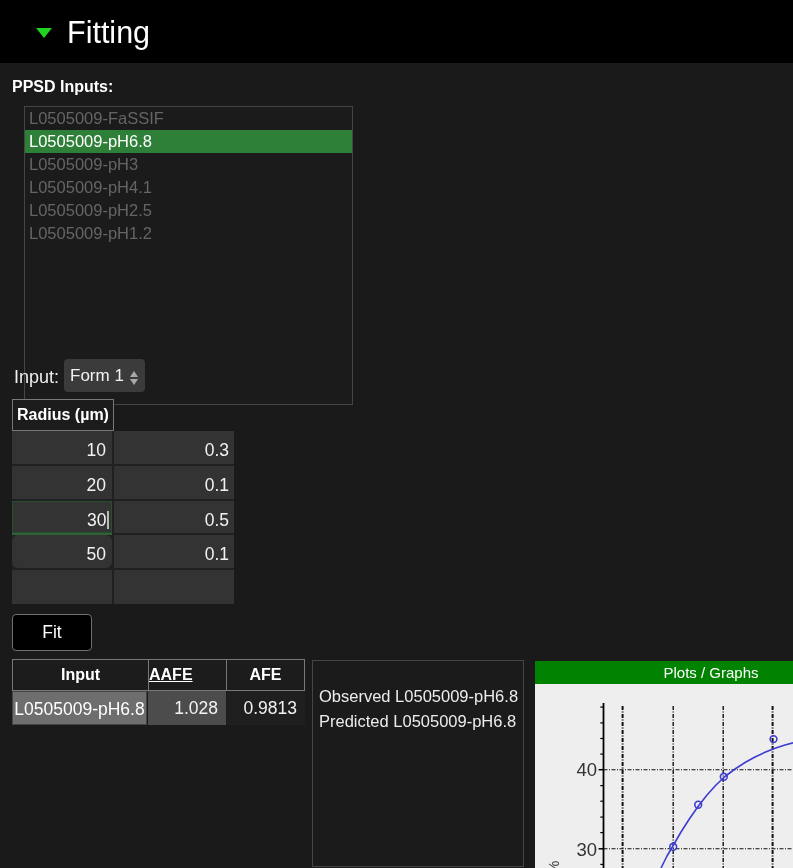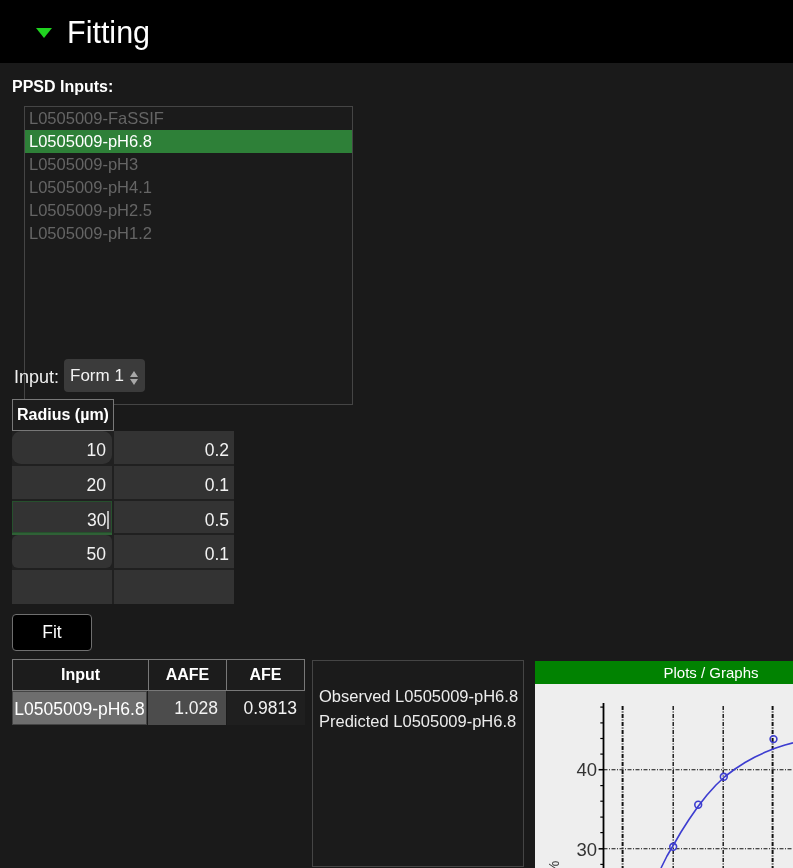--- a/index.html
+++ b/index.html
@@ -35,38 +35,38 @@
   <div class="abs" style="left:6px;top:0;line-height:33px;font-size:17px;color:#f2f2f2;">Form 1</div>
   <div class="abs" style="left:66px;top:12px;width:0;height:0;border-left:4px solid transparent;border-right:4px solid transparent;border-bottom:6px solid #a8a8a8;"></div>
   <div class="abs" style="left:66px;top:20px;width:0;height:0;border-left:4px solid transparent;border-right:4px solid transparent;border-top:6px solid #a8a8a8;"></div>
 </div>
 
 <div class="abs" style="left:12px;top:399px;width:222px;height:206px;">
 
   <div class="abs" style="left:0;top:0;width:102px;height:32px;background:#1c1c1c;border:1px solid #787878;color:#fff;font-weight:bold;font-size:16px;text-align:center;line-height:30px;">Radius (µm)</div>
 
   <div class="abs" style="left:0;top:32px;width:222px;height:173px;background:#202020;">
-    <div class="abs c1" style="top:0.4px;border-radius:9px;">10</div>
-    <div class="abs c2" style="top:0.4px;">0.2</div>
+    <div class="abs c1" style="top:0.4px;">10</div>
+    <div class="abs c2" style="top:0.4px;">0.3</div>
     <div class="abs c1" style="top:35px;">20</div>
     <div class="abs c2" style="top:35px;">0.1</div>
     <div class="abs c1" style="top:69.6px;height:34.6px;padding-right:3.5px;border-bottom:2px solid #2f6136;box-shadow:inset 0 0 0 1px #26502d;">30<span style="display:inline-block;width:2px;height:18px;background:#b9b9b9;vertical-align:-3.5px;"></span></div>
     <div class="abs c2" style="top:69.6px;">0.5</div>
     <div class="abs c1" style="top:104.2px;border-radius:6px;">50</div>
     <div class="abs c2" style="top:104.2px;">0.1</div>
     <div class="abs c1" style="top:138.8px;height:33.8px;"></div>
     <div class="abs c2" style="top:138.8px;height:33.8px;"></div>
   </div>
 </div>
 
 <div class="abs" style="left:12px;top:614px;width:80px;height:37px;background:#000;border:1px solid #6f6f6f;border-radius:4px;color:#fff;font-size:17.5px;text-align:center;line-height:35px;">Fit</div>
 
 <div class="abs" style="left:12px;top:659px;width:293px;height:67px;">
   <div class="abs" style="left:0;top:0;width:137px;height:32px;background:#1c1c1c;border:1px solid #787878;color:#fff;font-weight:bold;font-size:16px;text-align:center;line-height:30px;">Input</div>
-  <div class="abs" style="left:136px;top:0;width:79px;height:32px;background:#1c1c1c;border:1px solid #787878;color:#fff;font-weight:bold;font-size:16px;text-align:center;line-height:30px;">AAFE</div>
+  <div class="abs" style="left:136px;top:0;width:79px;height:32px;background:#1c1c1c;border:1px solid #787878;color:#fff;font-weight:bold;font-size:16px;line-height:30px;text-decoration:underline;">AAFE</div>
   <div class="abs" style="left:214px;top:0;width:79px;height:32px;background:#1c1c1c;border:1px solid #787878;color:#fff;font-weight:bold;font-size:16px;text-align:center;line-height:30px;">AFE</div>
   <div class="abs" style="left:0;top:32px;width:135px;height:34px;background:#6e6e6e;color:#fff;font-size:17.5px;text-align:center;line-height:34px;border:1px solid #444;">L0505009-pH6.8</div>
   <div class="abs" style="left:136px;top:32px;width:78px;height:34px;background:#4c4c4c;color:#f2f2f2;font-size:17.5px;text-align:right;line-height:34px;padding-right:8px;">1.028</div>
   <div class="abs" style="left:215px;top:32px;width:78px;height:34px;background:#1f1f1f;color:#f2f2f2;font-size:17.5px;text-align:right;line-height:34px;padding-right:8px;">0.9813</div>
 </div>
 
 <div class="abs" style="left:312px;top:660px;width:212px;height:207px;border:1px solid #454545;background:#1b1b1b;">
   <div style="padding:3px 0 0 6px;font-size:16.5px;color:#ececec;line-height:24.5px;margin-top:20px;">Observed L0505009-pH6.8<br>Predicted L0505009-pH6.8</div>
 </div>
 

